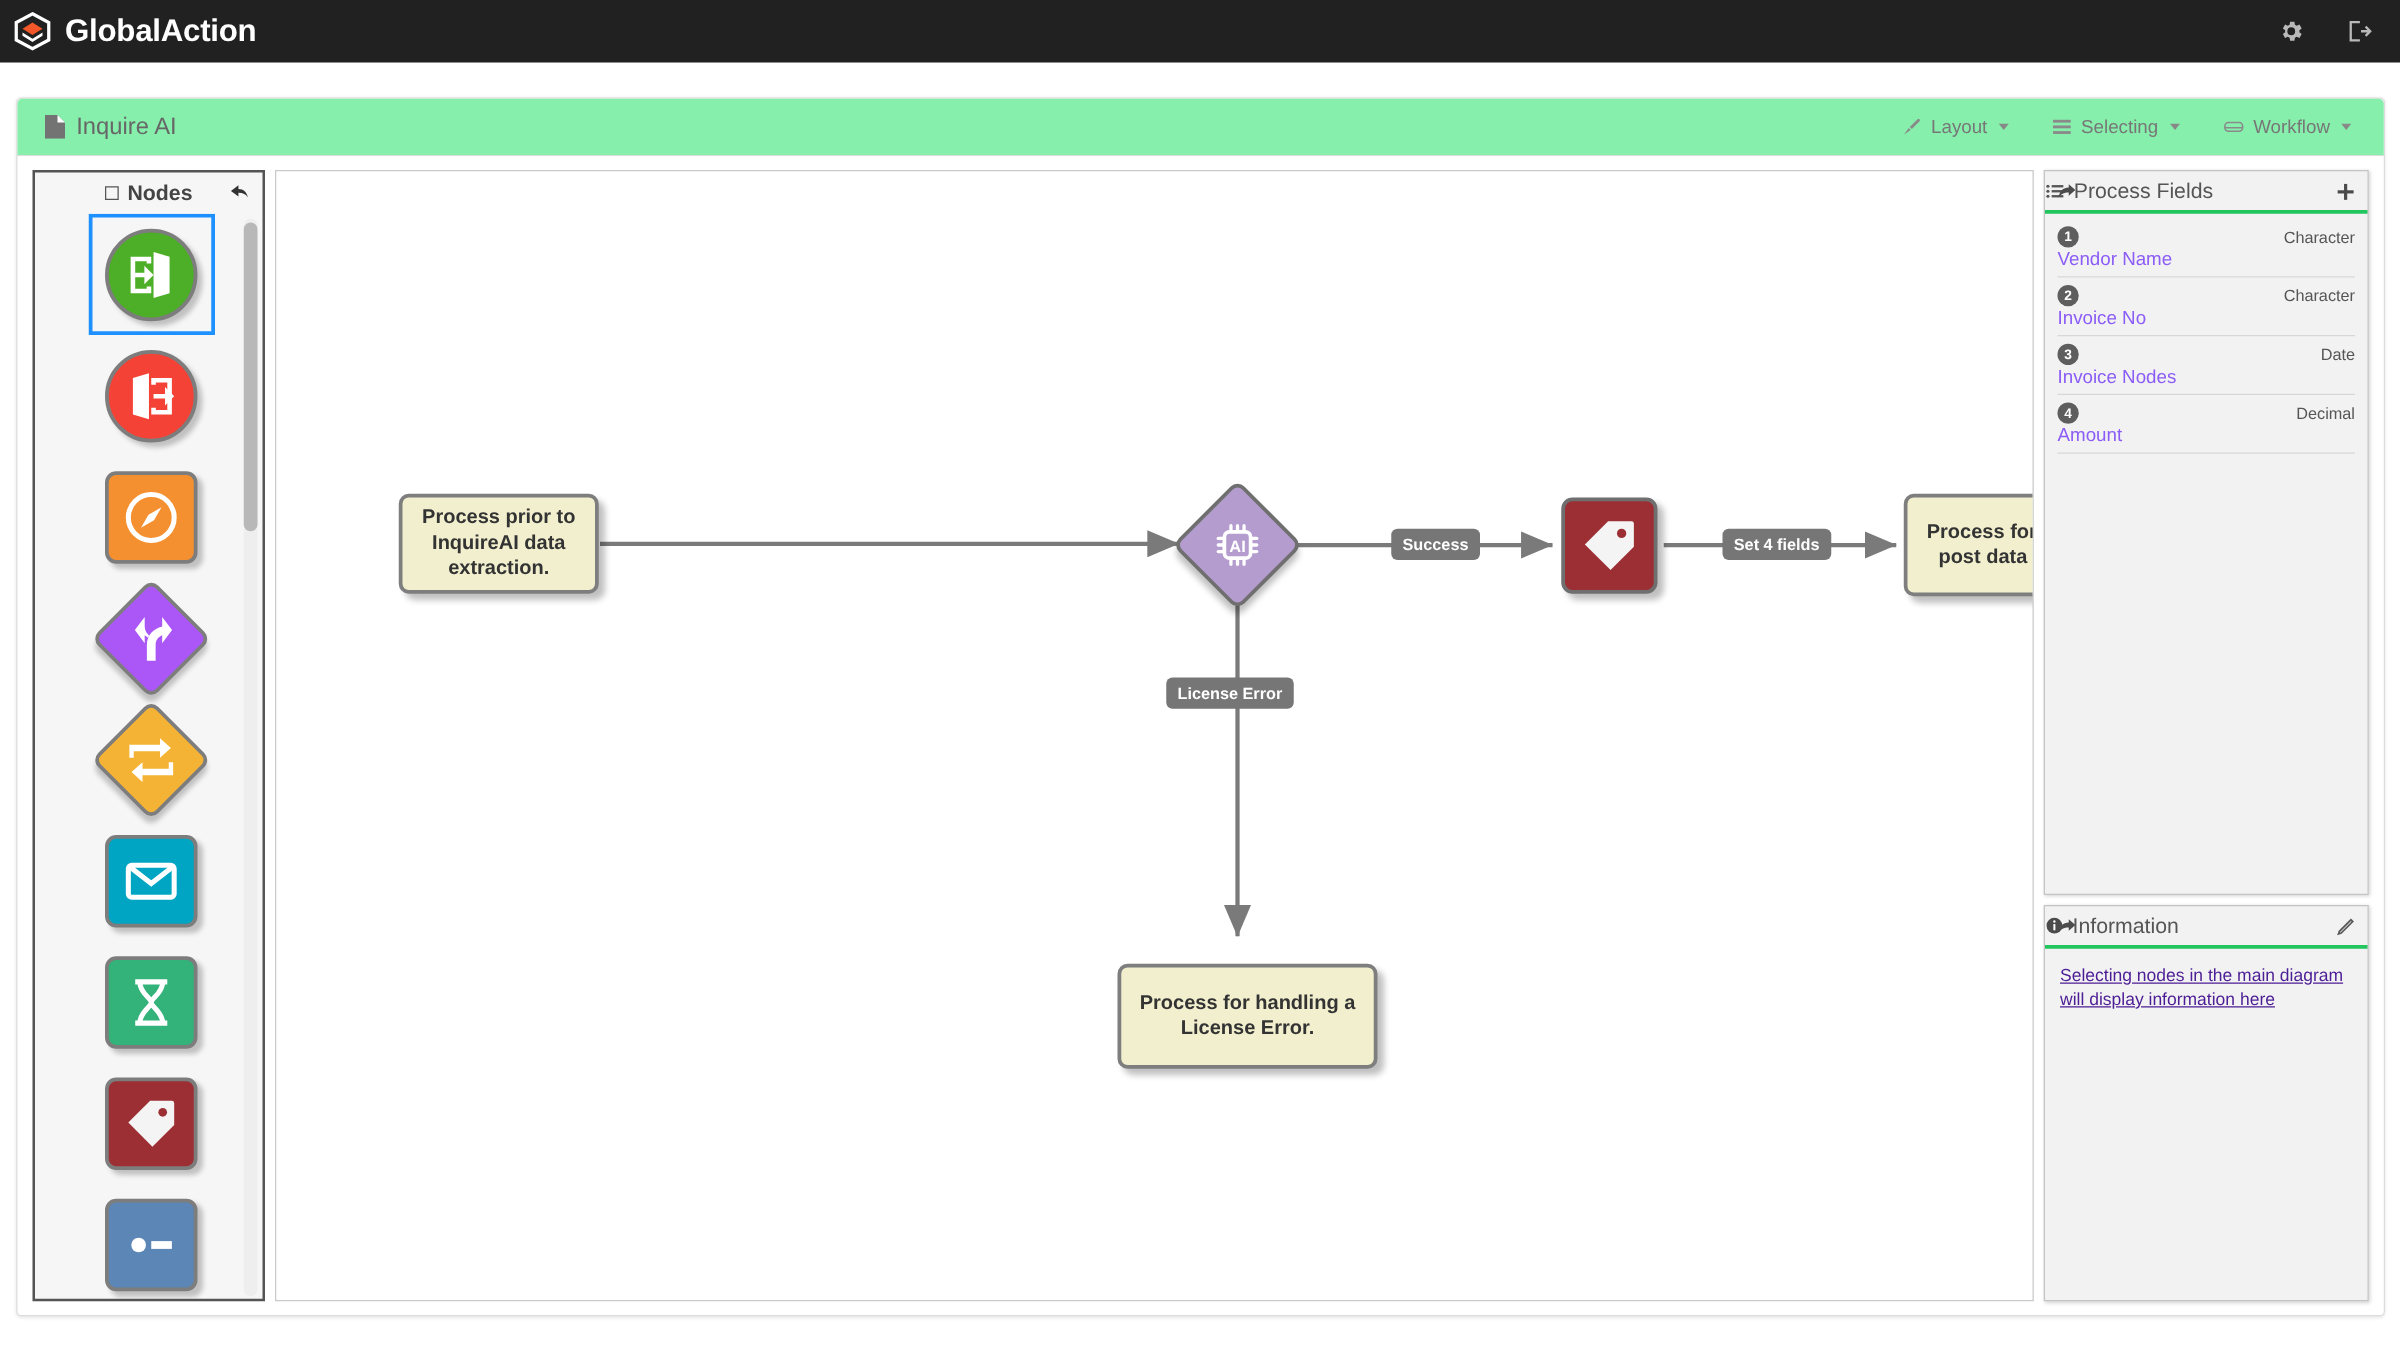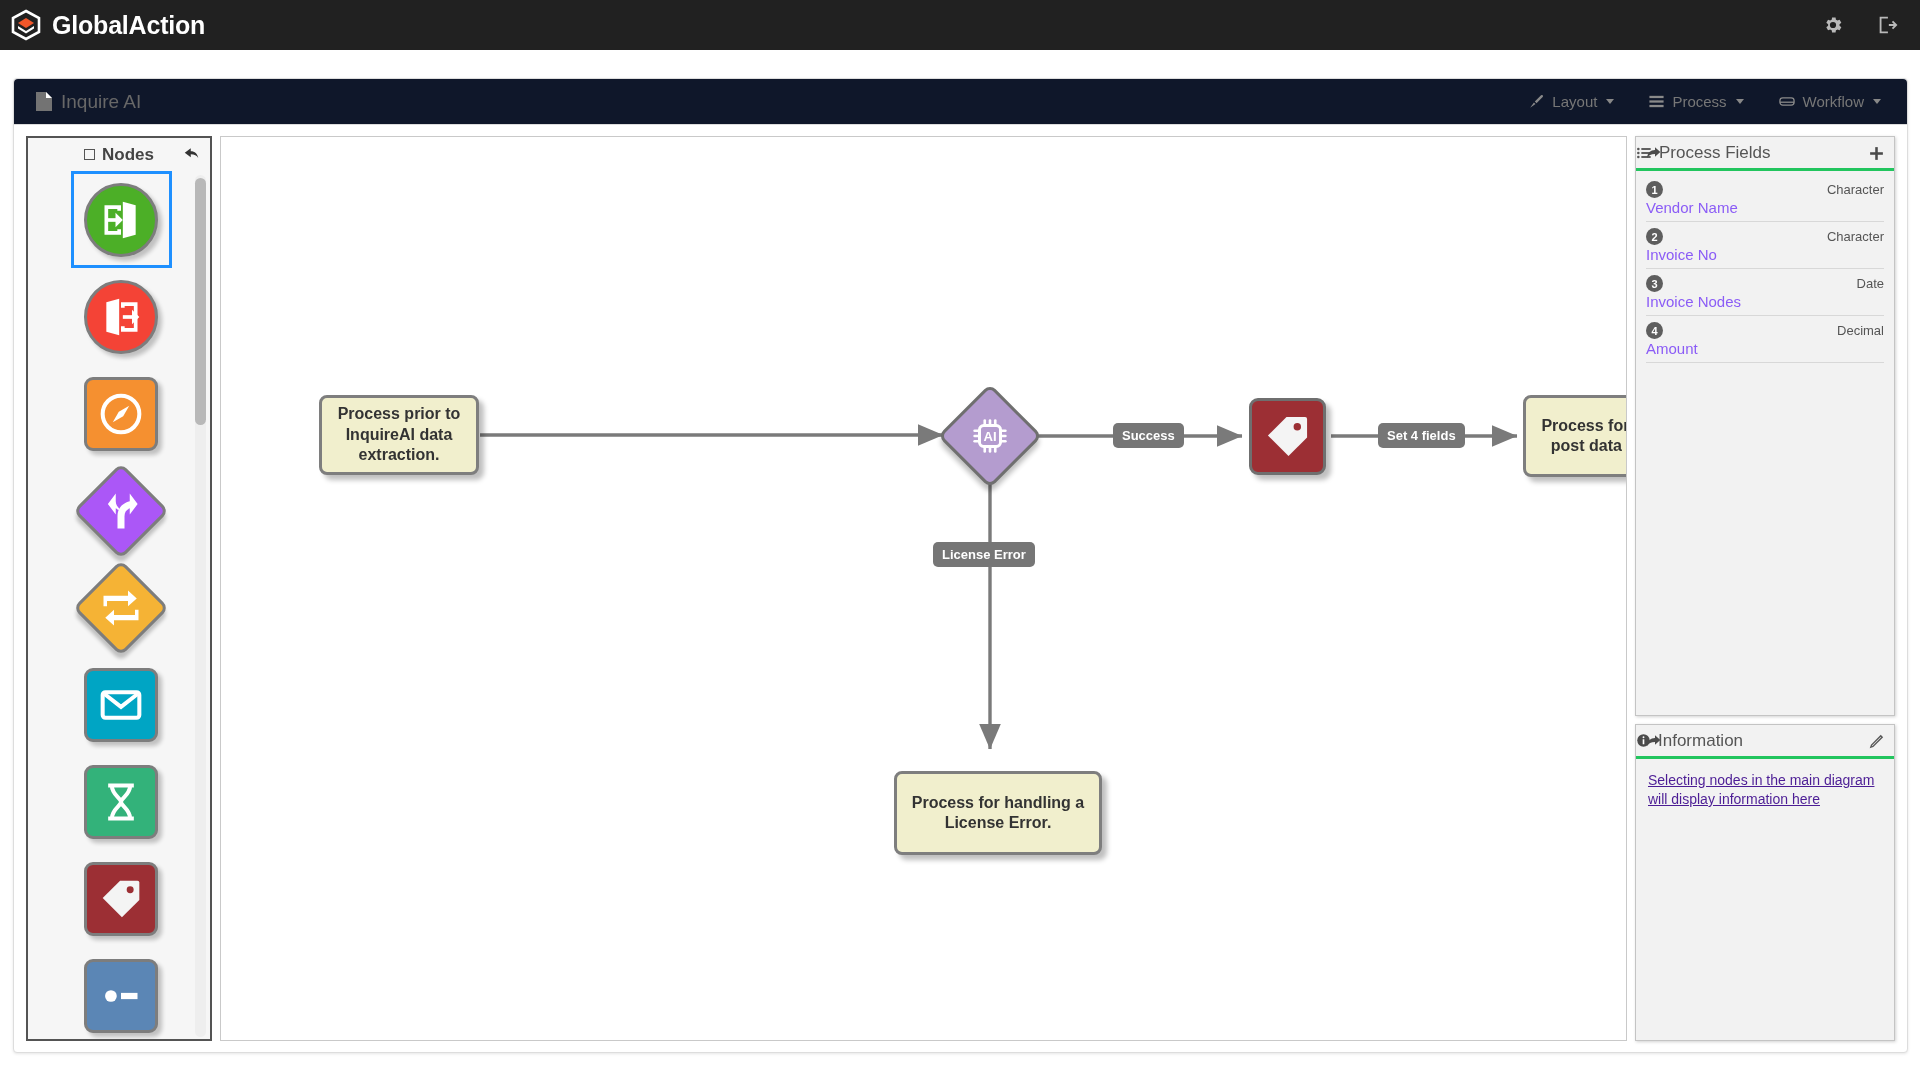--- a/index.html
+++ b/index.html
@@ -42,21 +42,21 @@
     width: 1895px; height: 975px;
     background: #ffffff;
     border: 1px solid #dddddd;
     border-radius: 4px;
     box-shadow: 0 1px 3px rgba(0,0,0,0.10);
   }
 
   .app-header {
     position: absolute; left: 0; top: 0;
     width: 100%; height: 46px;
-    background: #0f172a;
+    background: #86efac;
     border-bottom: 1px solid #dcdcdc;
     border-radius: 4px 4px 0 0;
     display: flex; align-items: center;
   }
   .app-title {
     display: flex; align-items: center; gap: 9px;
     margin-left: 22px;
     color: #676767; font-size: 19px;
   }
   .app-menus {
@@ -288,21 +288,21 @@
         <span>Layout</span>
         <span class="caret"></span>
       </div>
 
       <div class="menu-item">
         <svg width="17" height="17" viewBox="0 0 24 24">
           <rect x="2" y="4" width="20" height="3.2" fill="#8a8a8a"></rect>
           <rect x="2" y="10.4" width="20" height="3.2" fill="#8a8a8a"></rect>
           <rect x="2" y="16.8" width="20" height="3.2" fill="#8a8a8a"></rect>
         </svg>
-        <span>Process</span>
+        <span>Selecting</span>
         <span class="caret"></span>
       </div>
 
       <div class="menu-item">
         <svg width="18" height="17" viewBox="0 0 24 24">
           <rect x="2" y="7" width="20" height="10" rx="4" fill="none" stroke="#8a8a8a" stroke-width="1.8"></rect>
           <line x1="2" y1="13" x2="22" y2="13" stroke="#8a8a8a" stroke-width="1.8"></line>
         </svg>
         <span>Workflow</span>
         <span class="caret"></span>

